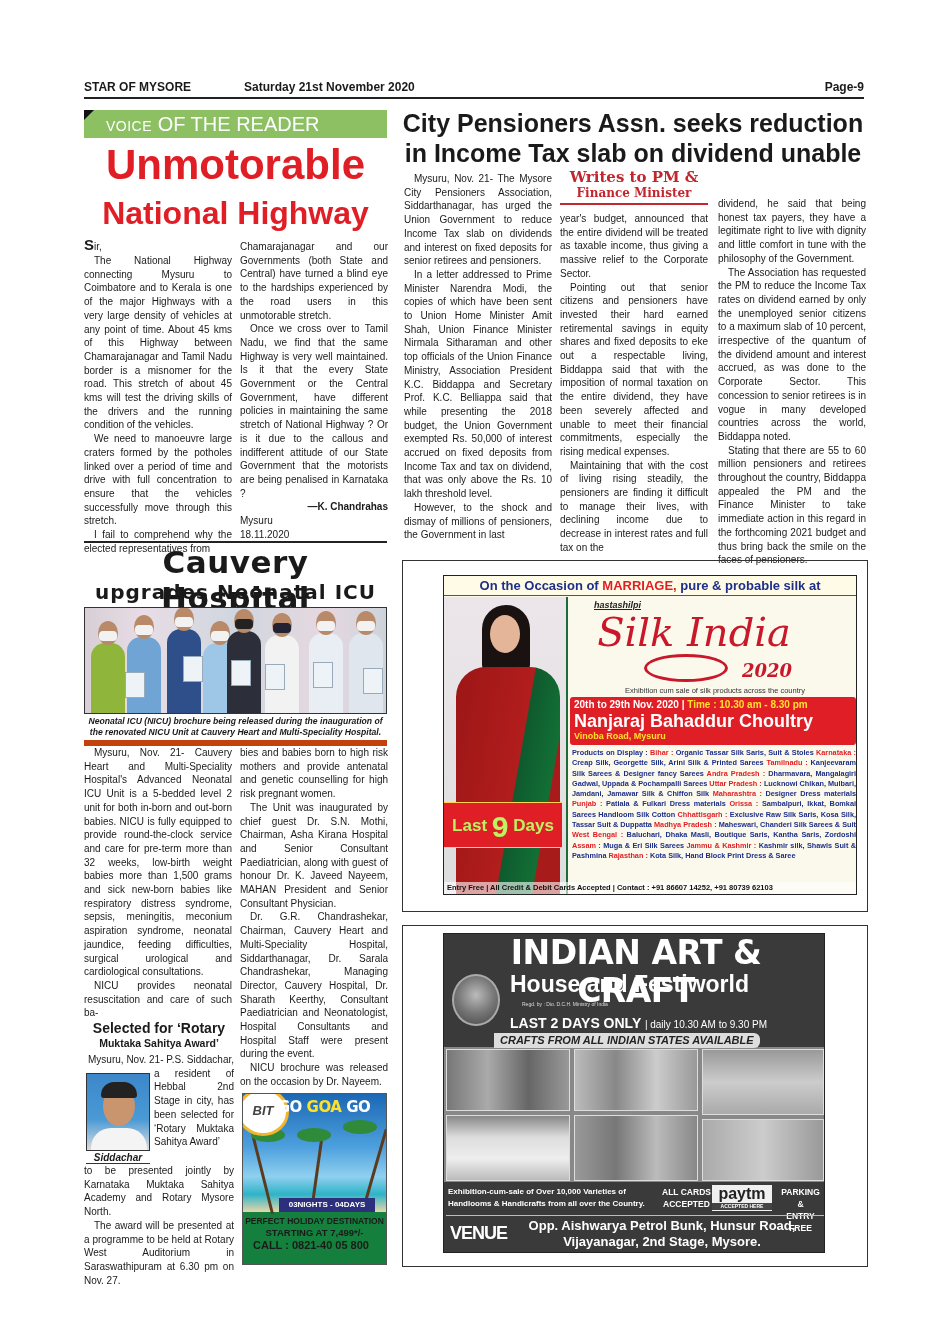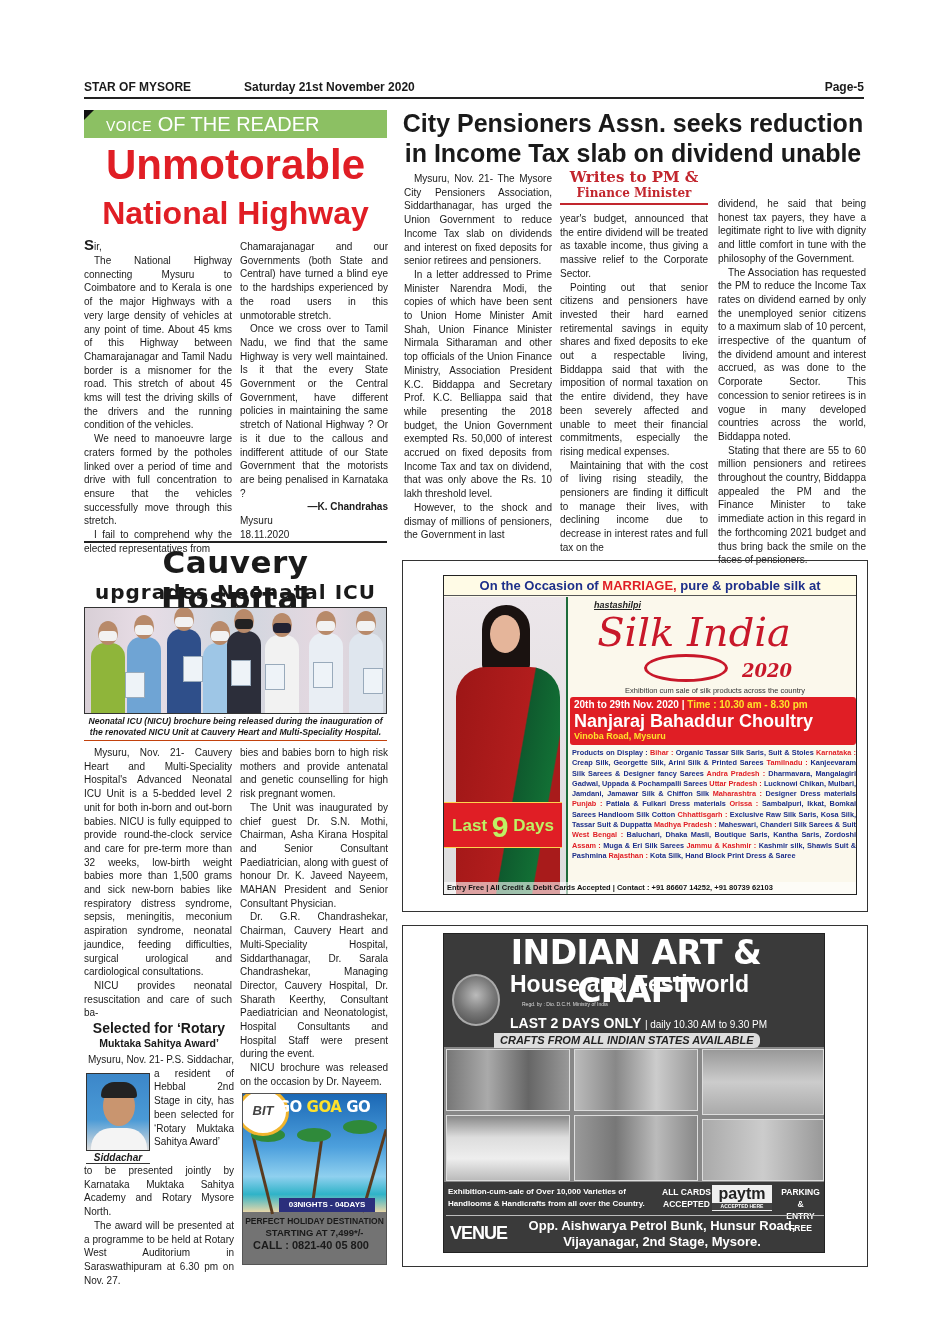--- a/index.html
+++ b/index.html
@@ -24,29 +24,29 @@
   .writes-box .l1 { font-size: 15px; line-height: 18px; }
   .writes-box .l2 { font-size: 12px; line-height: 14px; }
   .rule-sec { left: 84px; top: 541px; width: 303px; height: 2px; background: #222; }
   .cauvery-1 { left: 84px; top: 544px; width: 303px; text-align: center; font-size: 31px; font-weight: bold; line-height: 36px; font-family: "DejaVu Sans", sans-serif; letter-spacing: 0.5px; }
   .cauvery-2 { left: 84px; top: 580px; width: 303px; text-align: center; font-size: 20px; font-weight: bold; line-height: 24px; font-family: "DejaVu Sans", sans-serif; letter-spacing: 1px; }
   .photo { left: 84px; top: 607px; width: 303px; height: 107px; border: 1px solid #333; background: linear-gradient(90deg, #d8cfd6 0%, #e8dde6 20%, #cfd6df 50%, #e6d8e0 80%, #cdd3da 100%); overflow: hidden; }
   .person { position: absolute; bottom: 0; width: 34px; border-radius: 14px 14px 0 0; }
   .person .face { position: absolute; top: -22px; left: 7px; width: 20px; height: 24px; border-radius: 50%; background: #b88a6a; }
   .person .mask { position: absolute; top: -12px; left: 8px; width: 18px; height: 10px; border-radius: 4px; background: #f2f2f2; }
   .brochure { position: absolute; width: 20px; height: 26px; background: #eef3f8; border: 1px solid #9ab; }
-  .caption { left: 84px; top: 716px; width: 303px; font-size: 8.6px; font-style: italic; font-weight: bold; line-height: 11px; text-align: center; border-bottom: 1px solid #c2410c; padding-bottom: 2px; }
+  .caption { left: 84px; top: 716px; width: 303px; font-size: 8.6px; font-style: italic; font-weight: bold; line-height: 11px; text-align: center; border-bottom: 6px solid #c2410c; padding-bottom: 2px; }
   .rotary-h1 { left: 84px; top: 1020px; width: 150px; font-size: 14px; font-weight: bold; line-height: 17px; text-align: center; }
   .rotary-h2 { left: 84px; top: 1037px; width: 150px; font-size: 10.5px; font-weight: bold; line-height: 13px; text-align: center; }
   .portrait { left: 86px; top: 1073px; width: 64px; height: 78px; background: linear-gradient(180deg, #3c87c9 0%, #4a9ad6 60%, #ddd 100%); border: 1px solid #333; overflow: hidden; }
   .portrait .head { position: absolute; left: 16px; top: 12px; width: 32px; height: 40px; border-radius: 50%; background: #c9956f; }
   .portrait .hair { position: absolute; left: 14px; top: 8px; width: 36px; height: 16px; border-radius: 18px 18px 4px 4px; background: #222; }
   .portrait .shirt { position: absolute; left: 4px; top: 54px; width: 56px; height: 30px; border-radius: 20px 20px 0 0; background: #f4f4f4; }
   .portrait-cap { left: 86px; top: 1152px; width: 64px; font-size: 10px; font-weight: bold; font-style: italic; text-align: center; border-bottom: 1px solid #333; }
-  .goa { left: 242px; top: 1093px; width: 145px; height: 172px; border: 1px solid #555; overflow: hidden; background: #737373; }
+  .goa { left: 242px; top: 1093px; width: 145px; height: 172px; border: 1px solid #555; overflow: hidden; background: #15803d; }
   .goa .sky { position: absolute; left: 0; top: 0; width: 100%; height: 118px; background: linear-gradient(180deg, #1b68b5 0%, #4da0dd 45%, #8fd0ef 70%, #2fb3c8 85%, #e7d7a9 100%); }
   .goa .logo { position: absolute; left: -6px; top: -6px; width: 52px; height: 48px; border-radius: 50%; background: #fff; border: 3px solid #f1b52e; text-align: center; padding-top: 12px; font-size: 13px; font-weight: bold; font-style: italic; color: #444; }
   .goa .title { position: absolute; left: 34px; top: 4px; width: 94px; text-align: center; color: #fff; font-weight: bold; font-size: 15px; font-family: "DejaVu Sans", sans-serif; letter-spacing: -0.5px; }
   .goa .title .hl { color: #ffe12b; }
   .goa .palm { position: absolute; width: 3px; background: #5a3b1f; transform-origin: bottom; }
   .goa .frond { position: absolute; width: 34px; height: 14px; border-radius: 50%; background: #2f8a3a; }
   .goa .nights { position: absolute; left: 36px; top: 104px; width: 96px; height: 14px; background: #2b2f7c; color: #fff; font-size: 8px; font-weight: bold; text-align: center; line-height: 14px; }
   .goa .tag1 { position: absolute; top: 122px; left: 0; width: 100%; text-align: center; font-size: 8.5px; font-weight: bold; line-height: 11px; }
   .goa .tag2 { position: absolute; top: 133px; left: 0; width: 100%; text-align: center; font-size: 9.5px; font-weight: bold; line-height: 12px; }
   .goa .call { position: absolute; top: 145px; left: 10px; font-size: 11px; font-weight: bold; line-height: 12px; }
@@ -93,21 +93,21 @@
   .craft .venue-rule { position: absolute; left: 2px; top: 281px; width: 378px; height: 1px; background: #bbb; }
   .craft .venue-label { position: absolute; left: 6px; top: 286px; font-size: 18px; font-weight: bold; line-height: 26px; letter-spacing: -1px; }
   .craft .venue-text { position: absolute; left: 58px; top: 284px; width: 320px; text-align: center; font-size: 13px; font-weight: bold; line-height: 16px; }
 </style>
 </head>
 <body>
 
 <div class="abs masthead">
   <span>STAR OF MYSORE</span>
   <span class="date">Saturday 21st November 2020</span>
-  <span>Page-5</span>
+  <span>Page-9</span>
 </div>
 <div class="abs rule-top"></div>
 
 <div class="abs voice-bar">
   <span class="voice-small">VOICE</span>
   <span>OF THE READER</span>
 </div>
 <div class="abs voice-corner"></div>
 <div class="abs head-red-1">Unmotorable</div>
 <div class="abs head-red-2">National Highway</div>

